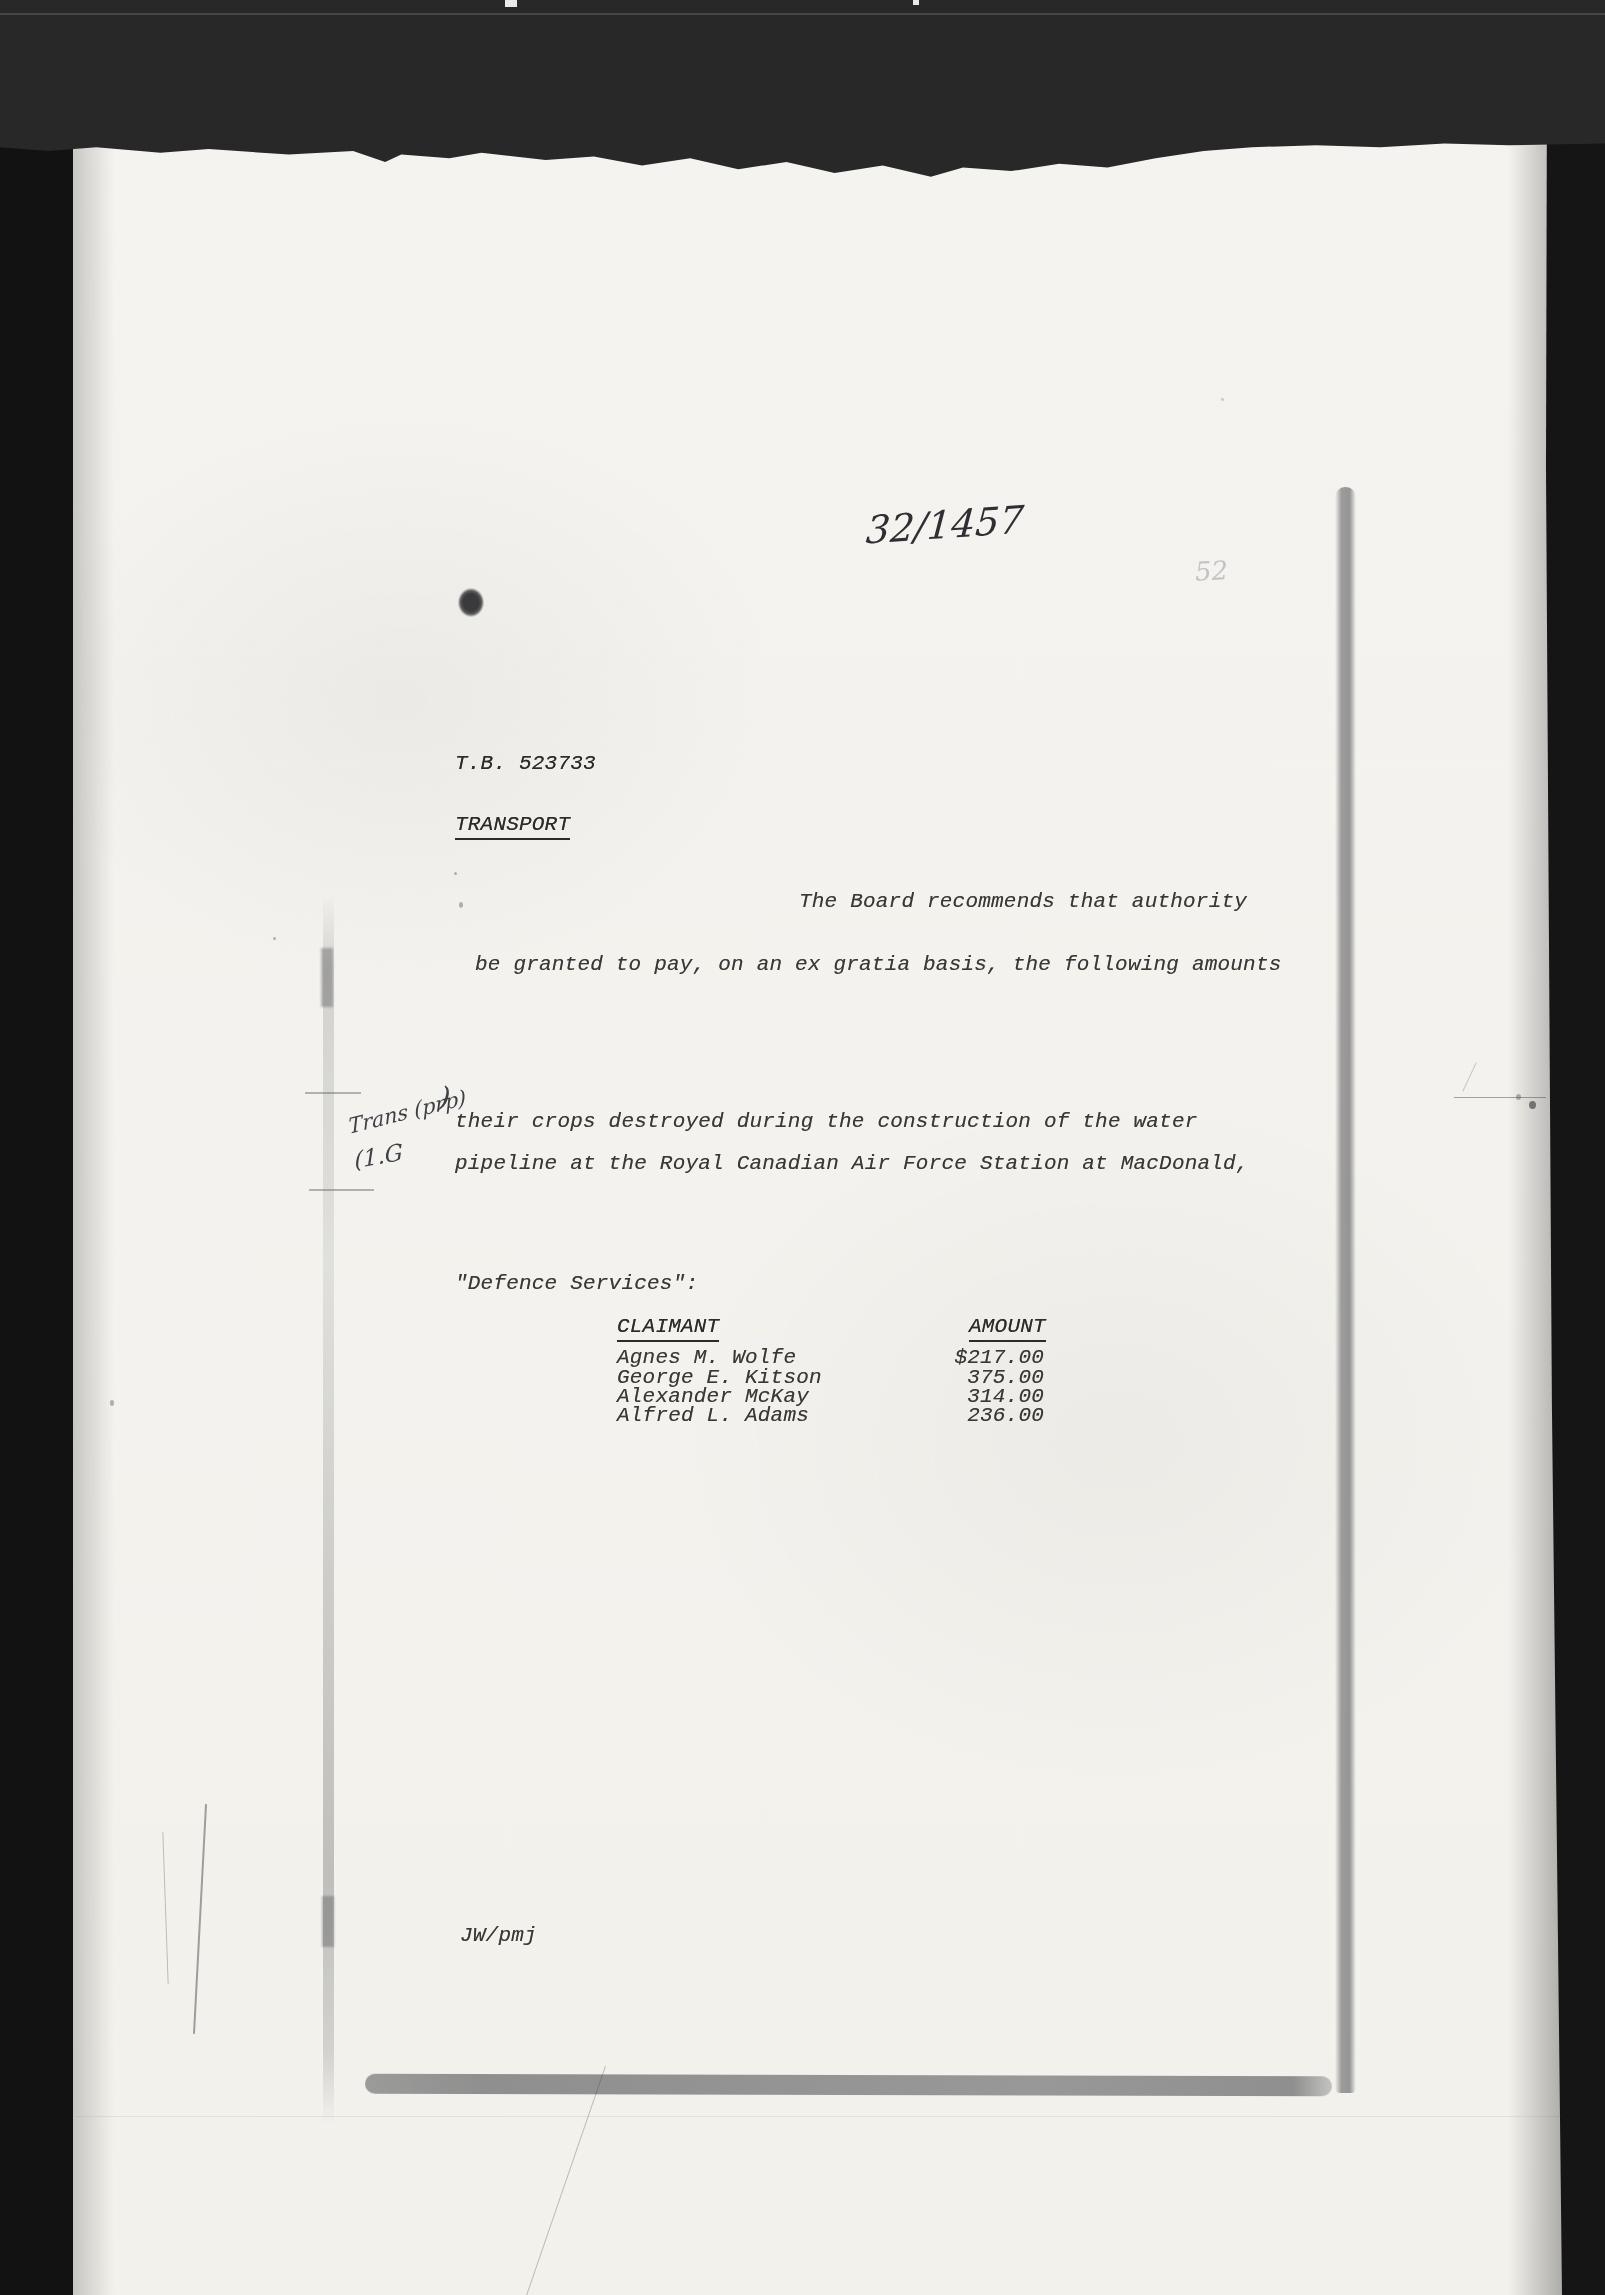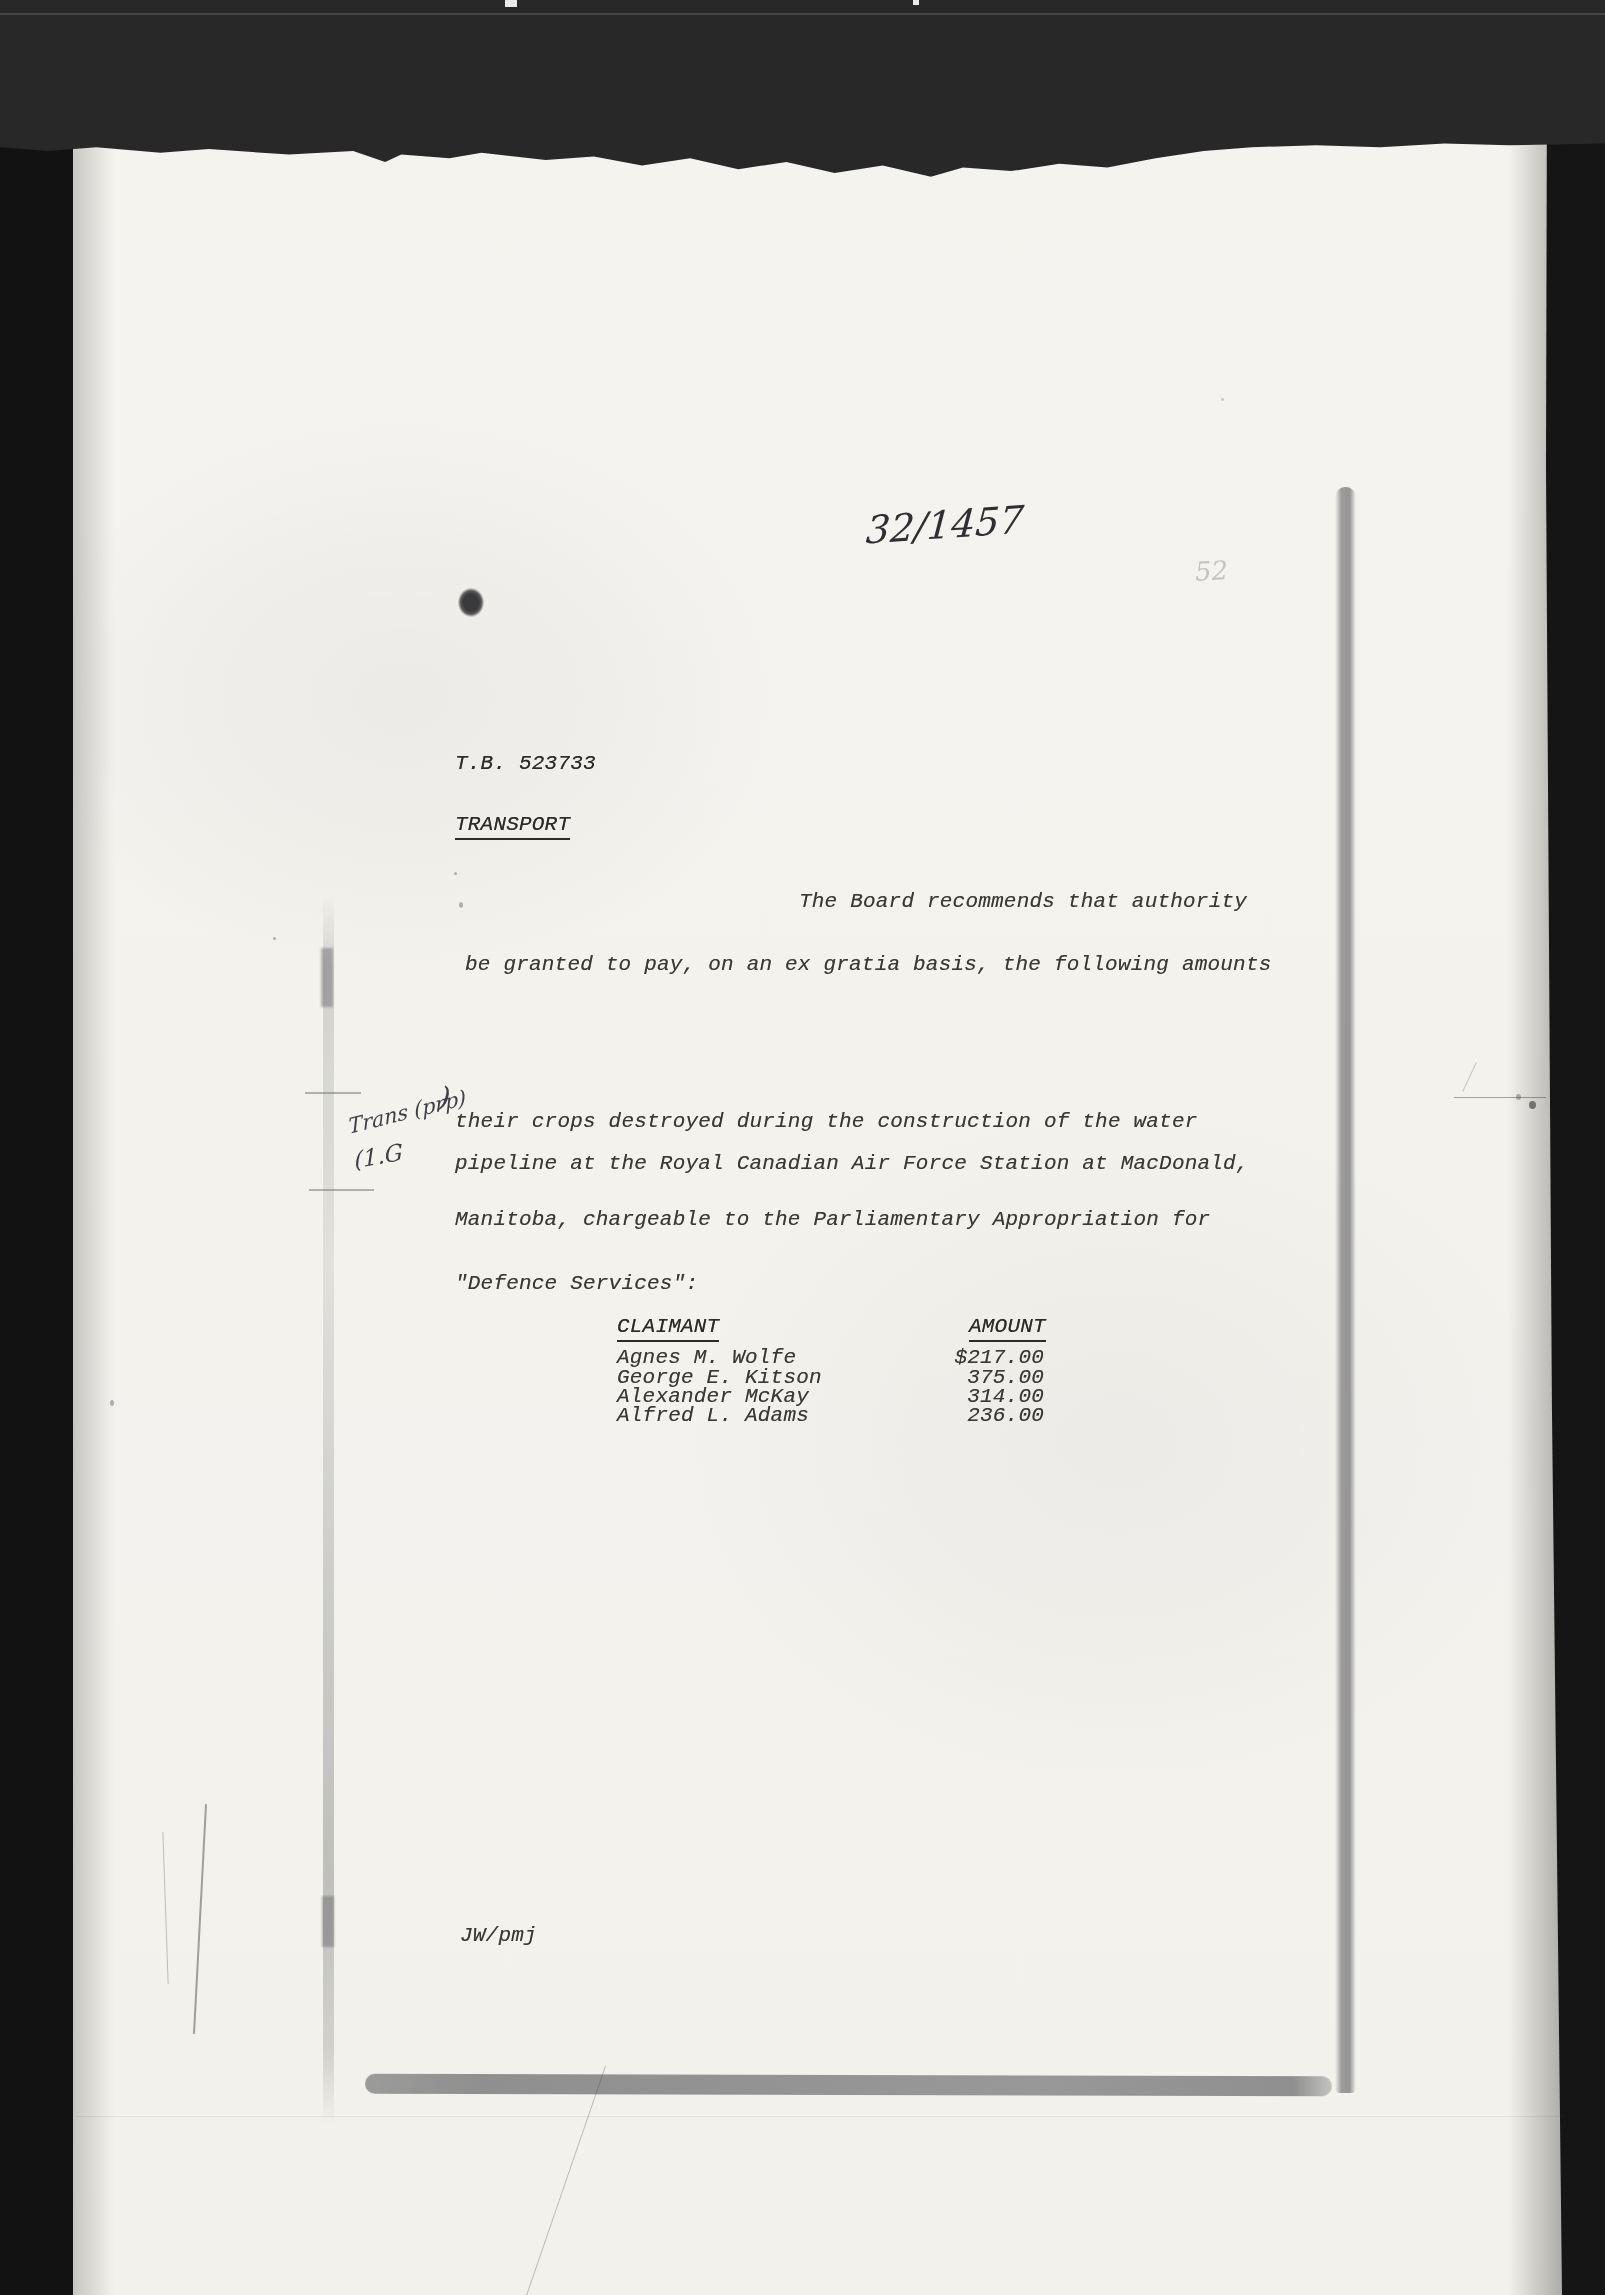--- a/index.html
+++ b/index.html
@@ -128,24 +128,23 @@
   <div class="hand" style="left:1195px;top:556px;font-size:26px;color:rgba(115,115,128,.38);transform:rotate(-3deg);">52</div>
   <div class="hand" style="left:347px;top:1100px;font-size:21px;color:#3e4045;transform:rotate(-14deg) skewX(-10deg);">Trans (prp)</div>
   <div class="hand" style="left:439px;top:1081px;font-size:28.5px;color:#3e4045;transform:rotate(7deg);">)</div>
   <div class="hand" style="left:354px;top:1143px;font-size:23px;color:#3e4045;transform:rotate(-10deg) skewX(-8deg);">(1.G</div>
 
   <div class="typed typed-heavy" style="left:455px;top:753px;">T.B. 523733</div>
 
   <div class="typed typed-heavy" style="left:455px;top:814px;"><span class="u">TRANSPORT</span></div>
 
   <div class="typed" style="left:799px;top:891px;">The Board recommends that authority</div>
-  <div class="typed" style="left:465px;top:954px;text-align:right;">be granted to pay, on an ex gratia basis, the following amounts</div>
+  <div class="typed" style="left:475px;top:954px;text-align:right;">be granted to pay, on an ex gratia basis, the following amounts</div>
   <div class="typed" style="left:455px;top:1082px;margin-top:29px;">their crops destroyed during the construction of the water</div>
   <div class="typed" style="left:455px;top:1145px;margin-top:8px;">pipeline at the Royal Canadian Air Force Station at MacDonald,</div>
-  <div class="typed" style="left:455px;top:1209px;">Manitoba, chargeable to the Parliamentary Appropriation for</div>
   <div class="typed" style="left:455px;top:1273px;">"Defence Services":</div>
 
   <div class="typed typed-heavy" style="left:617px;top:1316px;"><span class="u">CLAIMANT</span></div>
   <div class="typed typed-heavy" style="left:969px;top:1316px;"><span class="u">AMOUNT</span></div>
 
   <div class="typed" style="left:617px;top:1347px;">Agnes M. Wolfe</div>
   <div class="typed amount-cell" style="left:925px;top:1347px;">$217.00</div>
 
   <div class="typed" style="left:617px;top:1367px;">George E. Kitson</div>
   <div class="typed amount-cell" style="left:925px;top:1367px;">375.00</div>

